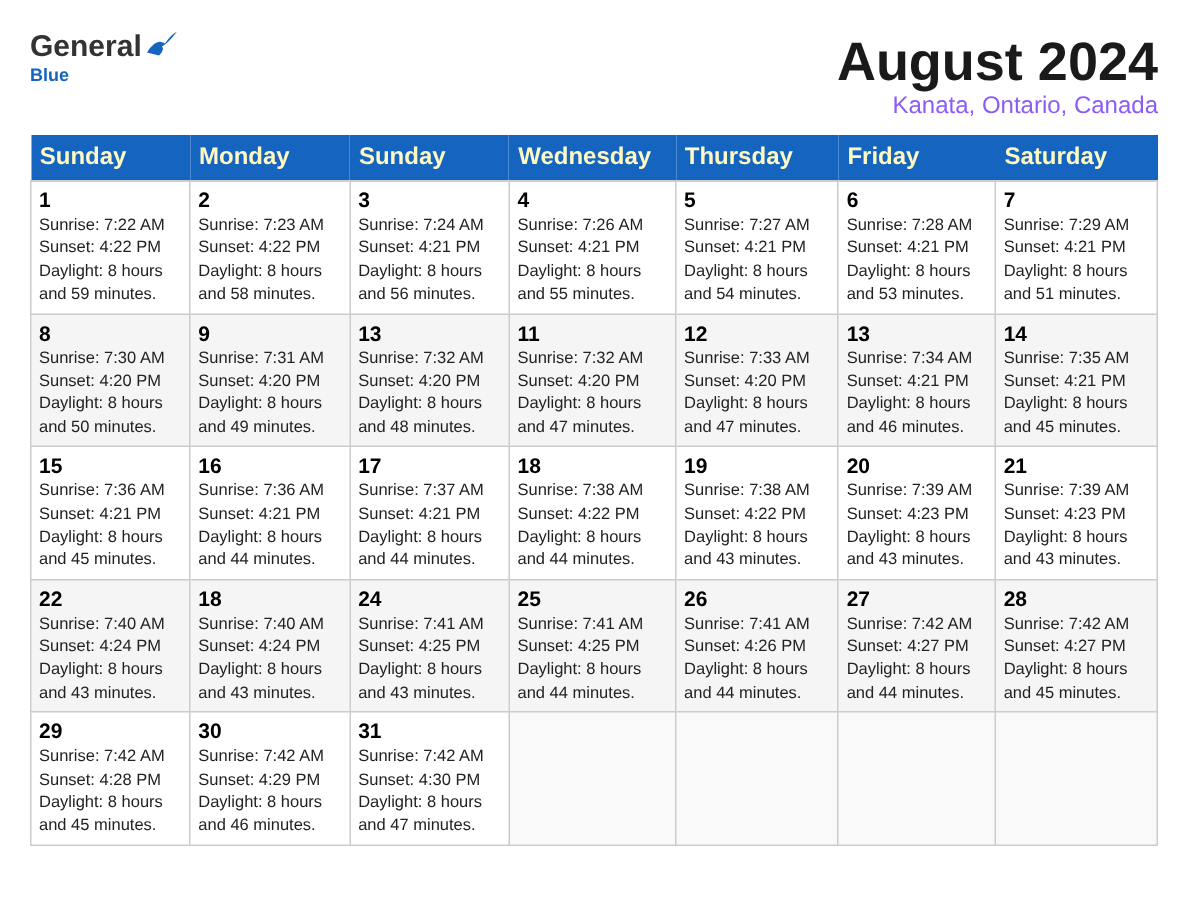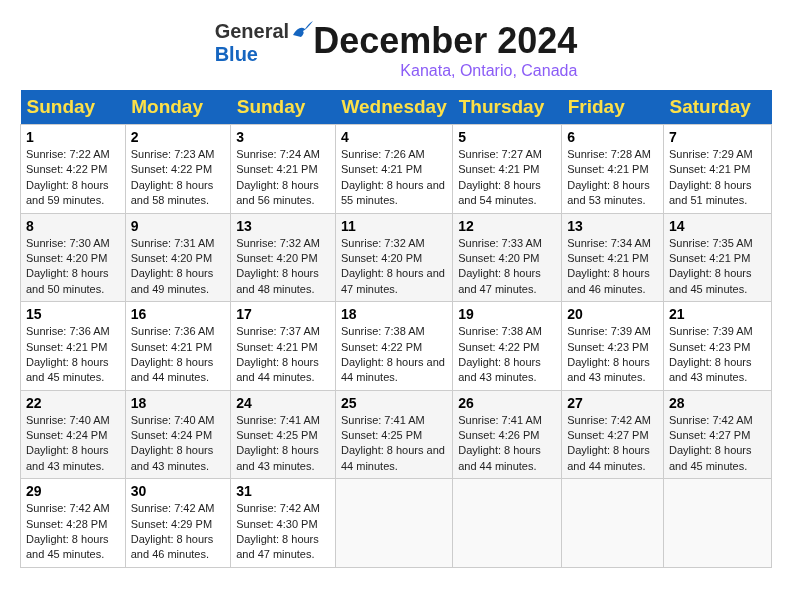--- a/index.html
+++ b/index.html
@@ -5,21 +5,21 @@
     * { box-sizing: border-box; margin: 0; padding: 0; }
     body {
       font-family: Arial, sans-serif;
       background: #fff;
       width: 792px;
       min-height: 612px;
       padding: 20px;
     }
     .header {
       display: flex;
-      justify-content: center;
+      justify-content: space-between;
       align-items: flex-start;
       margin-bottom: 10px;
     }
     .logo {
       display: flex;
       flex-direction: column;
       align-items: flex-start;
     }
     .title-block {
       text-align: right;
@@ -33,24 +33,24 @@
       font-size: 16px;
       color: #8b5cf6;
     }
     table {
       width: 100%;
       border-collapse: collapse;
       font-size: 11px;
     }
     thead tr th {
       background-color: #1565c0;
-      color: #fde047;
+      color: #fef9c3;
       text-align: left;
       padding: 6px 6px;
-      font-size: 19px;
+      font-size: 16px;
       font-weight: bold;
     }
     tbody tr td {
       border: 1px solid #ccc;
       vertical-align: top;
       padding: 4px 5px;
       width: 113px;
       height: 80px;
       background: #fff;
     }
@@ -75,21 +75,21 @@
       display: flex;
       align-items: center;
     }
     .logo-general {
       color: #333;
       font-size: 20px;
       font-weight: bold;
     }
     .logo-blue {
       color: #1565c0;
-      font-size: 20px;
+      font-size: 12px;
       font-weight: bold;
     }
     .bird-svg {
       margin-left: 2px;
       margin-top: -4px;
     }
   </style>
 </head>
 <body>
 
@@ -97,21 +97,21 @@
   <div class="logo">
     <div class="logo-wrapper">
       <span class="logo-general">General</span>
       <svg class="bird-svg" width="22" height="18" viewBox="0 0 22 18">
         <path d="M2 14 Q8 4 14 8 Q18 2 22 0 Q16 8 12 10 Q14 12 10 16 Z" fill="#1565c0"></path>
       </svg>
     </div>
     <span class="logo-blue">Blue</span>
   </div>
   <div class="title-block">
-    <div class="main-title">December 2024</div>
+    <div class="main-title">August 2024</div>
     <div class="subtitle">Kanata, Ontario, Canada</div>
   </div>
 </div>
 
 <table>
   <thead>
     <tr>
     <th>Sunday</th>
         <th>Monday</th>
         <th>Sunday</th>

